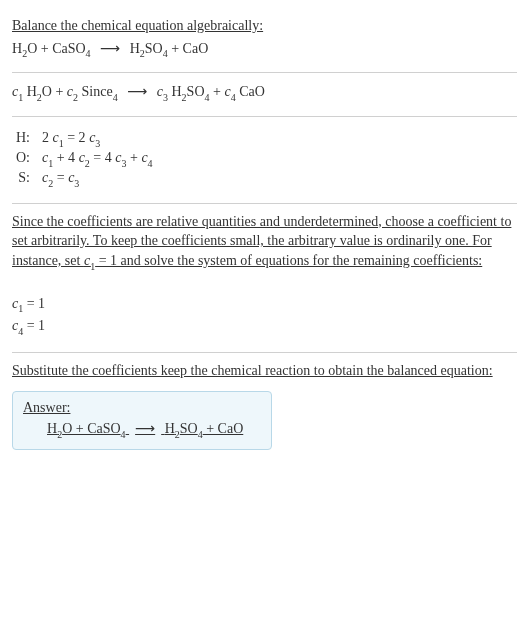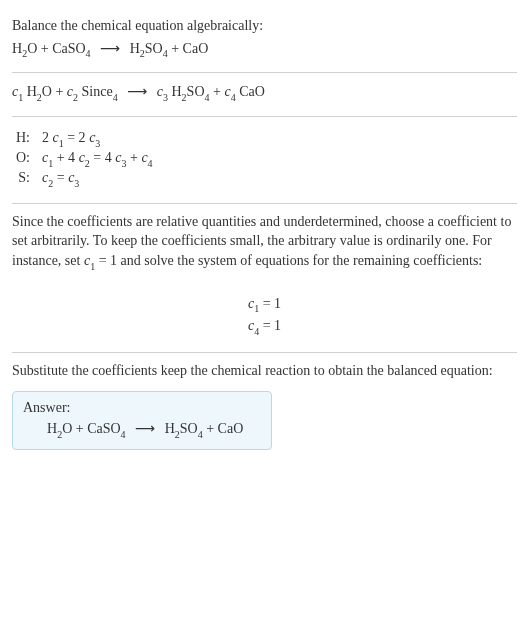--- a/index.html
+++ b/index.html
@@ -19,20 +19,21 @@
       padding: 8px 0 14px 0;
     }
     .divider {
       border: none;
       border-top: 1px solid #d0d0d0;
       margin: 0;
     }
     .line {
       margin-bottom: 4px;
       line-height: 1.4;
+      text-decoration: underline;
     }
     .eq-line {
       margin-top: 2px;
     }
     .sub {
       font-size: 10px;
       vertical-align: sub;
       position: relative;
       top: 1px;
     }
@@ -49,33 +50,33 @@
     .atom-table td {
       padding: 1px 4px;
       vertical-align: baseline;
     }
     .atom-table td:first-child {
       text-align: right;
       padding-right: 8px;
     }
     .coeff-list {
       margin-top: 20px;
-      text-align: center;
     }
     .coeff-list div {
       line-height: 1.5;
     }
     .answer-box {
       background: #eef7fb;
       border: 1px solid #b8d8e8;
       border-radius: 4px;
       padding: 8px 10px 10px 10px;
       margin-top: 6px;
       display: inline-block;
       min-width: 260px;
+      text-decoration: underline;
     }
     .answer-label {
       margin-bottom: 4px;
     }
     .answer-eq {
       padding-left: 24px;
     }
   </style>
 </head>
 <body>

